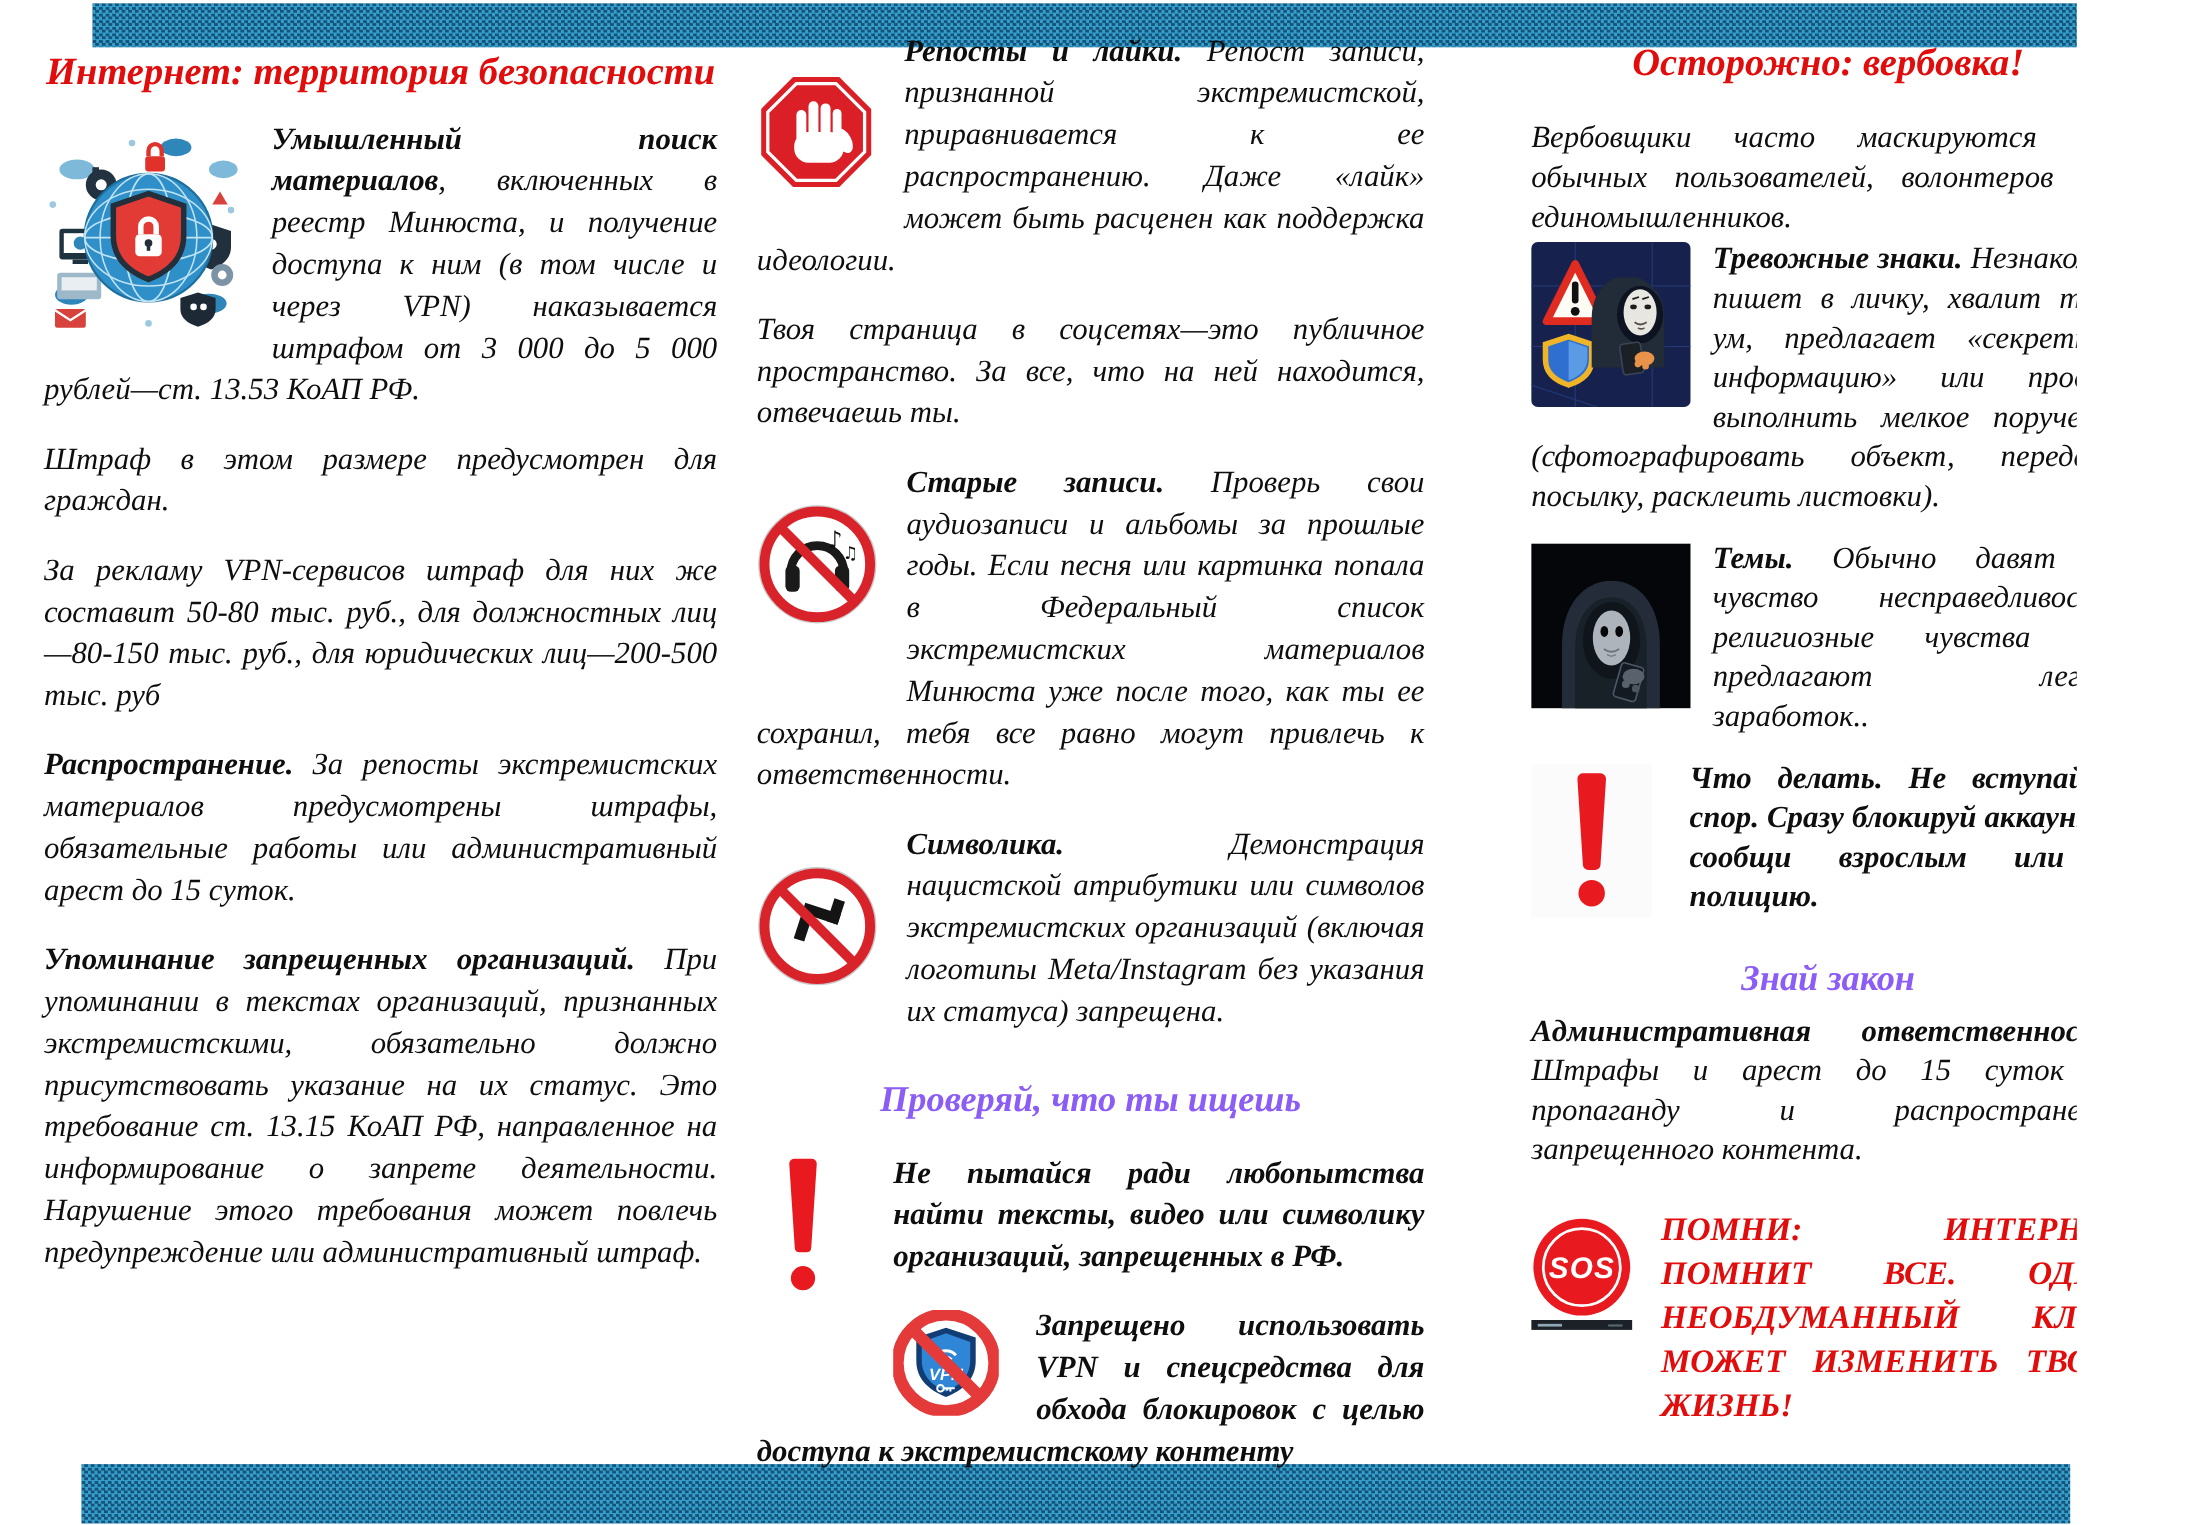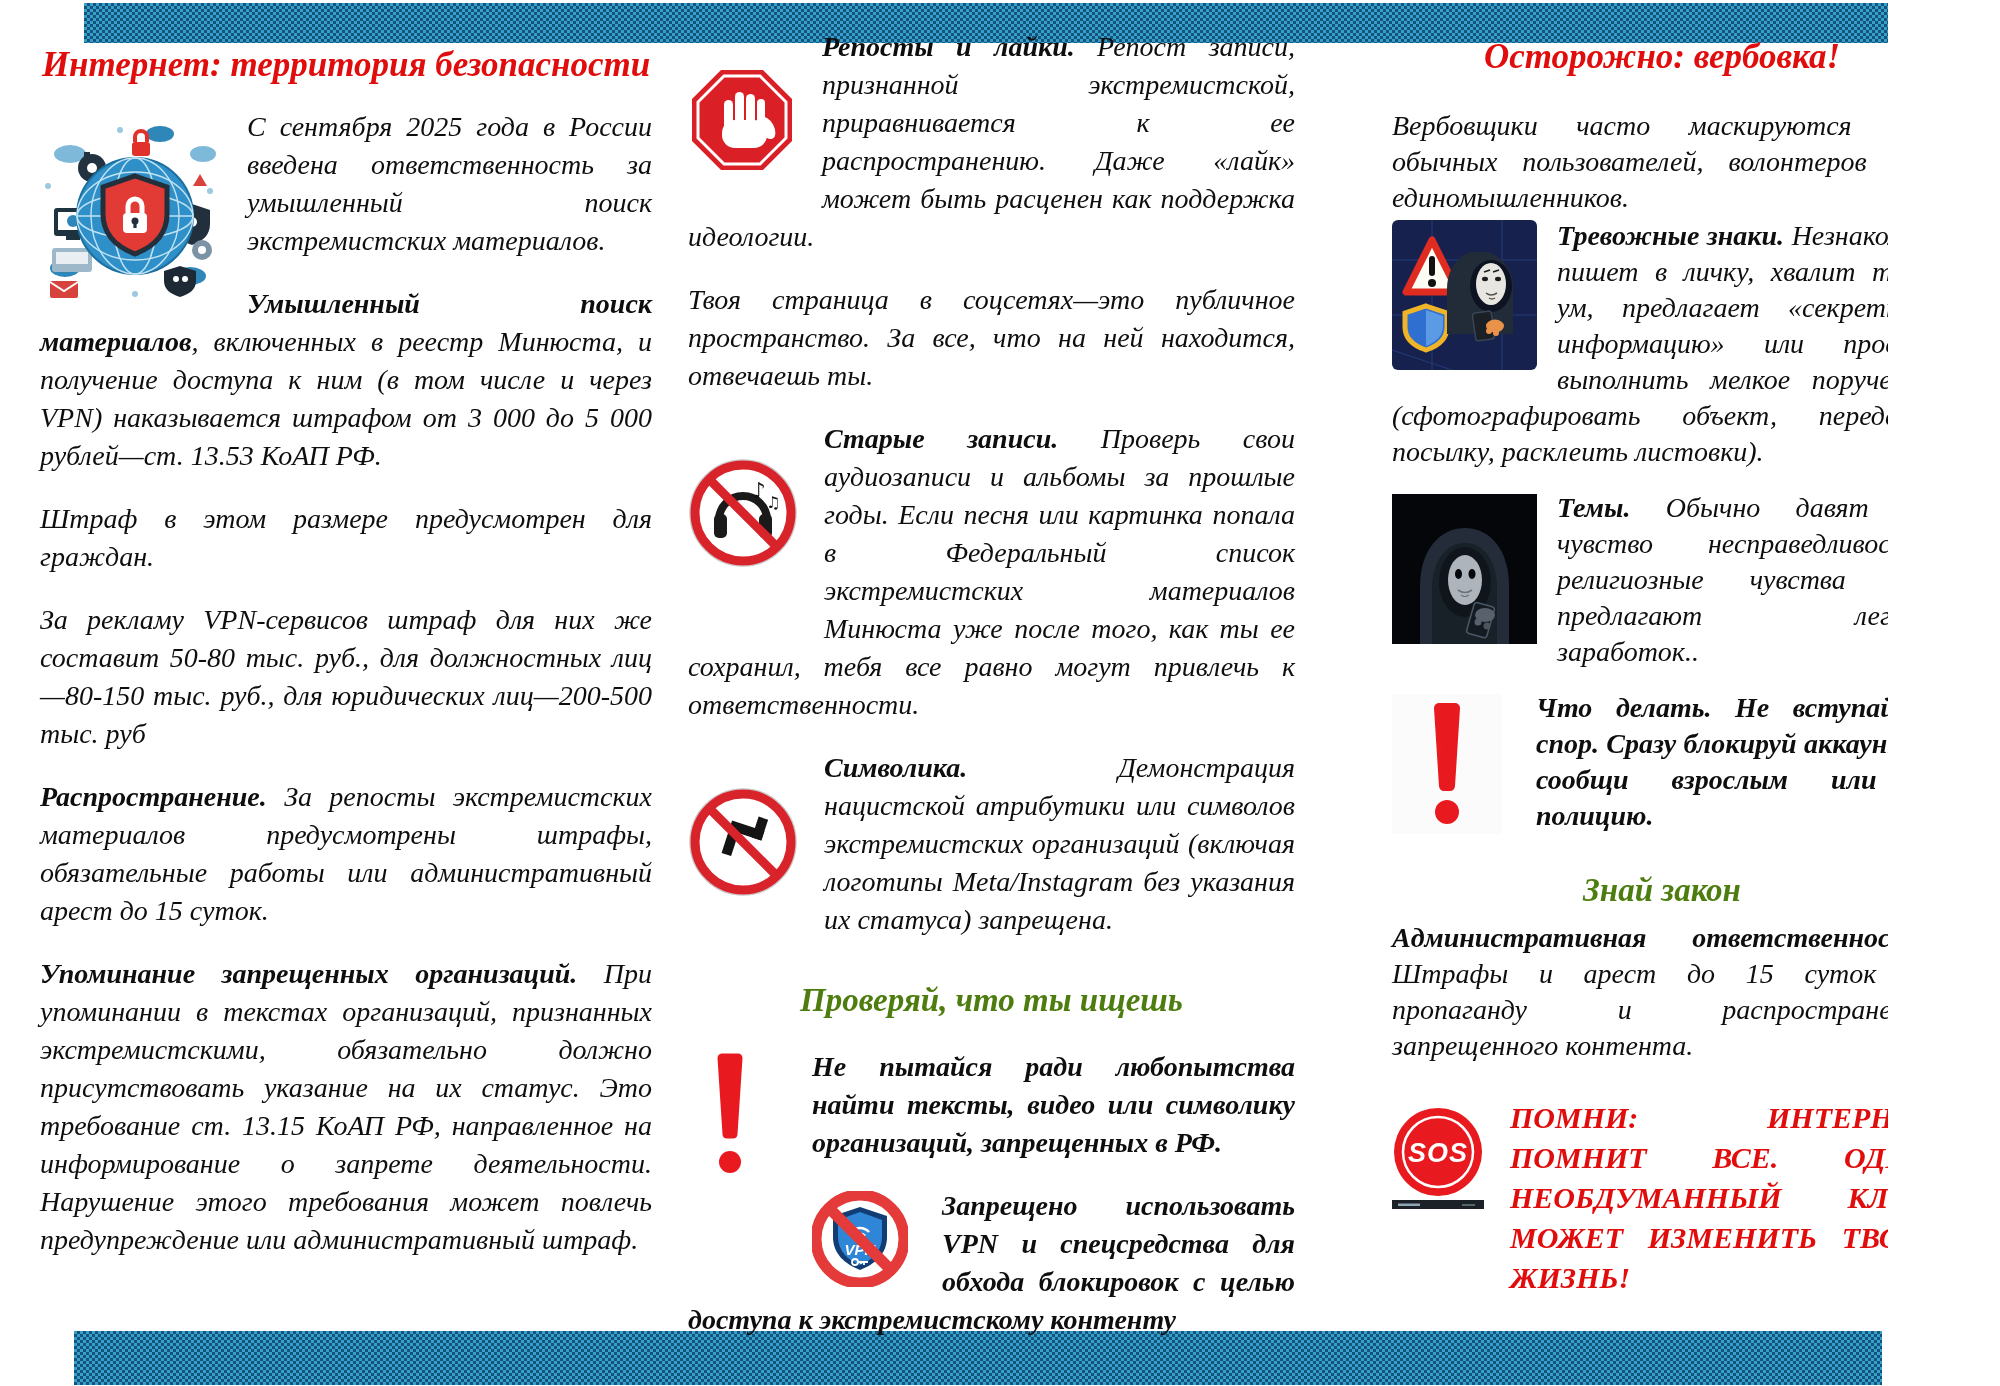--- a/index.html
+++ b/index.html
@@ -19,21 +19,21 @@
   .col1{left:40px;top:42px;width:612px;}
   .col2{left:688px;top:28px;width:607px;}
   .col3{left:1392px;top:34px;width:540px;line-height:36px;}
 
   .head{
     color:#e10c0c;font-weight:bold;font-size:35px;line-height:46px;
     text-align:center;margin:0 0 20px 0;
   }
   .col2 .head{margin-bottom:16px;}
   .col3 .head{margin-bottom:10px;}
-  .subhead{color:#4d7c0f;font-weight:bold;font-size:33px;line-height:44px;text-align:center;margin:14px 0 26px 0;}
+  .subhead{color:#8b5cf6;font-weight:bold;font-size:33px;line-height:44px;text-align:center;margin:14px 0 26px 0;}
   .col3 .subhead{margin:10px 0 8px 0;}
 
   p{margin:0 0 25px 0;}
   .col3 p{margin-bottom:20px;}
   .tight{margin-bottom:2px !important;margin-top:28px;}
   .nogap{margin-bottom:0 !important;}
   .bold{font-weight:bold;}
   b{font-weight:bold;}
 
   .fl{float:left;display:block;}
@@ -104,21 +104,20 @@
         <ellipse cx="95" cy="100" rx="44" ry="58" fill="none" stroke="#bfe3f2" stroke-width="1.4"></ellipse>
         <line x1="37" y1="100" x2="153" y2="100" stroke="#bfe3f2" stroke-width="1.6"></line>
         <path d="M95,60 l32,11 v27 c0,21 -14,33 -32,40 c-18,-7 -32,-19 -32,-40 v-27 z" fill="#e23b36" stroke="#232f3a" stroke-width="5"></path>
         <rect x="83" y="97" width="24" height="20" rx="4" fill="#ffffff"></rect>
         <path d="M88,97 v-7 a7,7 0 0 1 14,0 v7" stroke="#ffffff" stroke-width="5" fill="none"></path>
         <circle cx="95" cy="105" r="3.5" fill="#232f3a"></circle>
           <rect x="93.4" y="105" width="3.2" height="7" fill="#232f3a"></rect>
       </svg>
     </span>
 
-    <p><span>С сентября 2025 года в России введена ответственность за умышленный поиск экстремистских материалов.</span></p>
     <p><b>Умышленный поиск материалов</b><span>, включенных в реестр Минюста, и получение доступа к ним (в том числе и через VPN) наказывается штрафом от 3 000 до 5 000 рублей—ст. 13.53 КоАП РФ.</span></p>
     <p>Штраф в этом размере предусмотрен для граждан.</p>
     <p>За рекламу VPN-сервисов штраф для них же составит 50-80 тыс. руб., для должностных лиц—80-150 тыс. руб., для юридических лиц—200-500 тыс. руб</p>
     <p><b>Распространение.</b><span> За репосты экстремистских материалов предусмотрены штрафы, обязательные работы или административный арест до 15 суток.</span></p>
     <p><b>Упоминание запрещенных организаций.</b><span> При упоминании в текстах организаций, признанных экстремистскими, обязательно должно присутствовать  указание на их статус. Это требование ст. 13.15 КоАП РФ, направленное на информирование о запрете деятельности. Нарушение этого требования может повлечь предупреждение или административный штраф.</span></p>
     <div class="clear"></div>
   </section>
 
   <section class="col col2">
 

